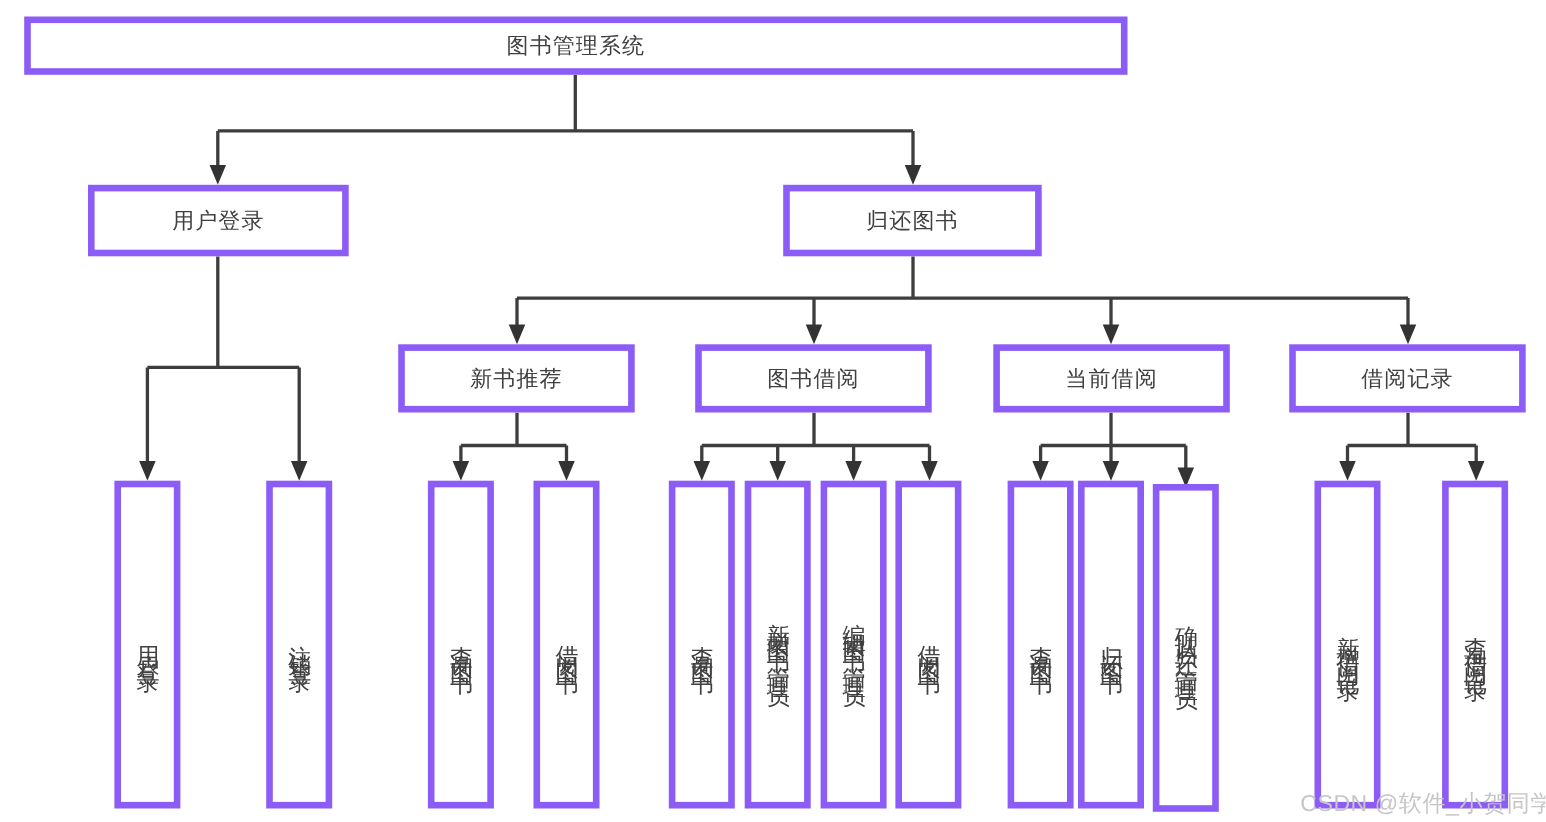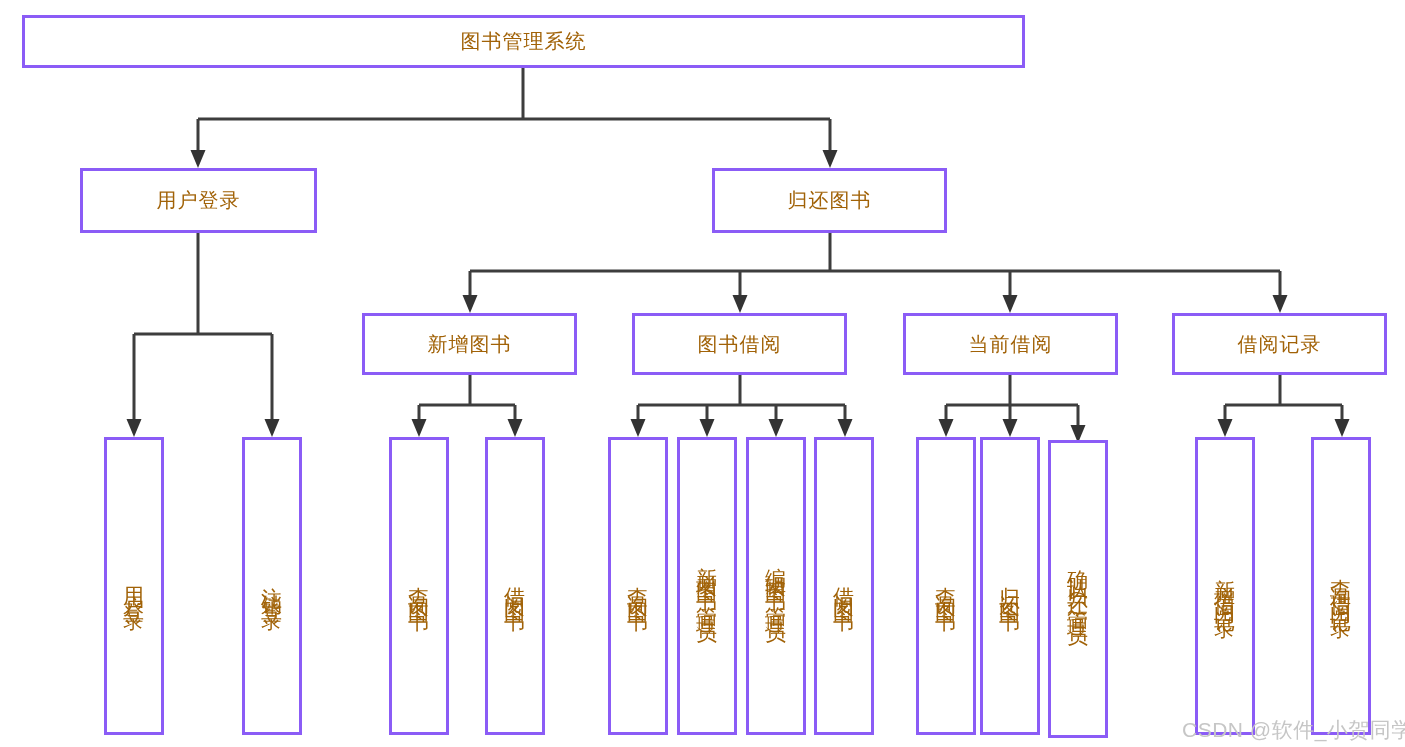--- a/index.html
+++ b/index.html
@@ -13,26 +13,26 @@
   }
   #connectors {
     position: absolute;
     left: 0; top: 0;
     width: 1405px; height: 747px;
     pointer-events: none;
   }
   .node {
     position: absolute;
     box-sizing: border-box;
-    border: 3px solid #8b5cf6;
+    border: 6px solid #8b5cf6;
     background: #ffffff;
     display: flex;
     align-items: center;
     justify-content: center;
-    color: #a16207;
+    color: #404040;
     z-index: 2;
   }
   .node.h span {
     font-size: 20px;
     letter-spacing: 1px;
     white-space: nowrap;
   }
   .node.v span {
     writing-mode: vertical-rl;
     text-orientation: mixed;
@@ -102,21 +102,21 @@
   </div>
 
   <div class="node h" style="left:80px;top:168px;width:237px;height:65px">
     <span>用户登录</span>
   </div>
   <div class="node h" style="left:712px;top:168px;width:235px;height:65px">
     <span>归还图书</span>
   </div>
 
   <div class="node h" style="left:362px;top:313px;width:215px;height:62px">
-    <span>新增图书</span>
+    <span>新书推荐</span>
   </div>
   <div class="node h" style="left:903px;top:313px;width:215px;height:62px">
     <span>当前借阅</span>
   </div>
   <div class="node h" style="left:632px;top:313px;width:215px;height:62px">
     <span>图书借阅</span>
   </div>
   <div class="node h" style="left:1172px;top:313px;width:215px;height:62px">
     <span>借阅记录</span>
   </div>

